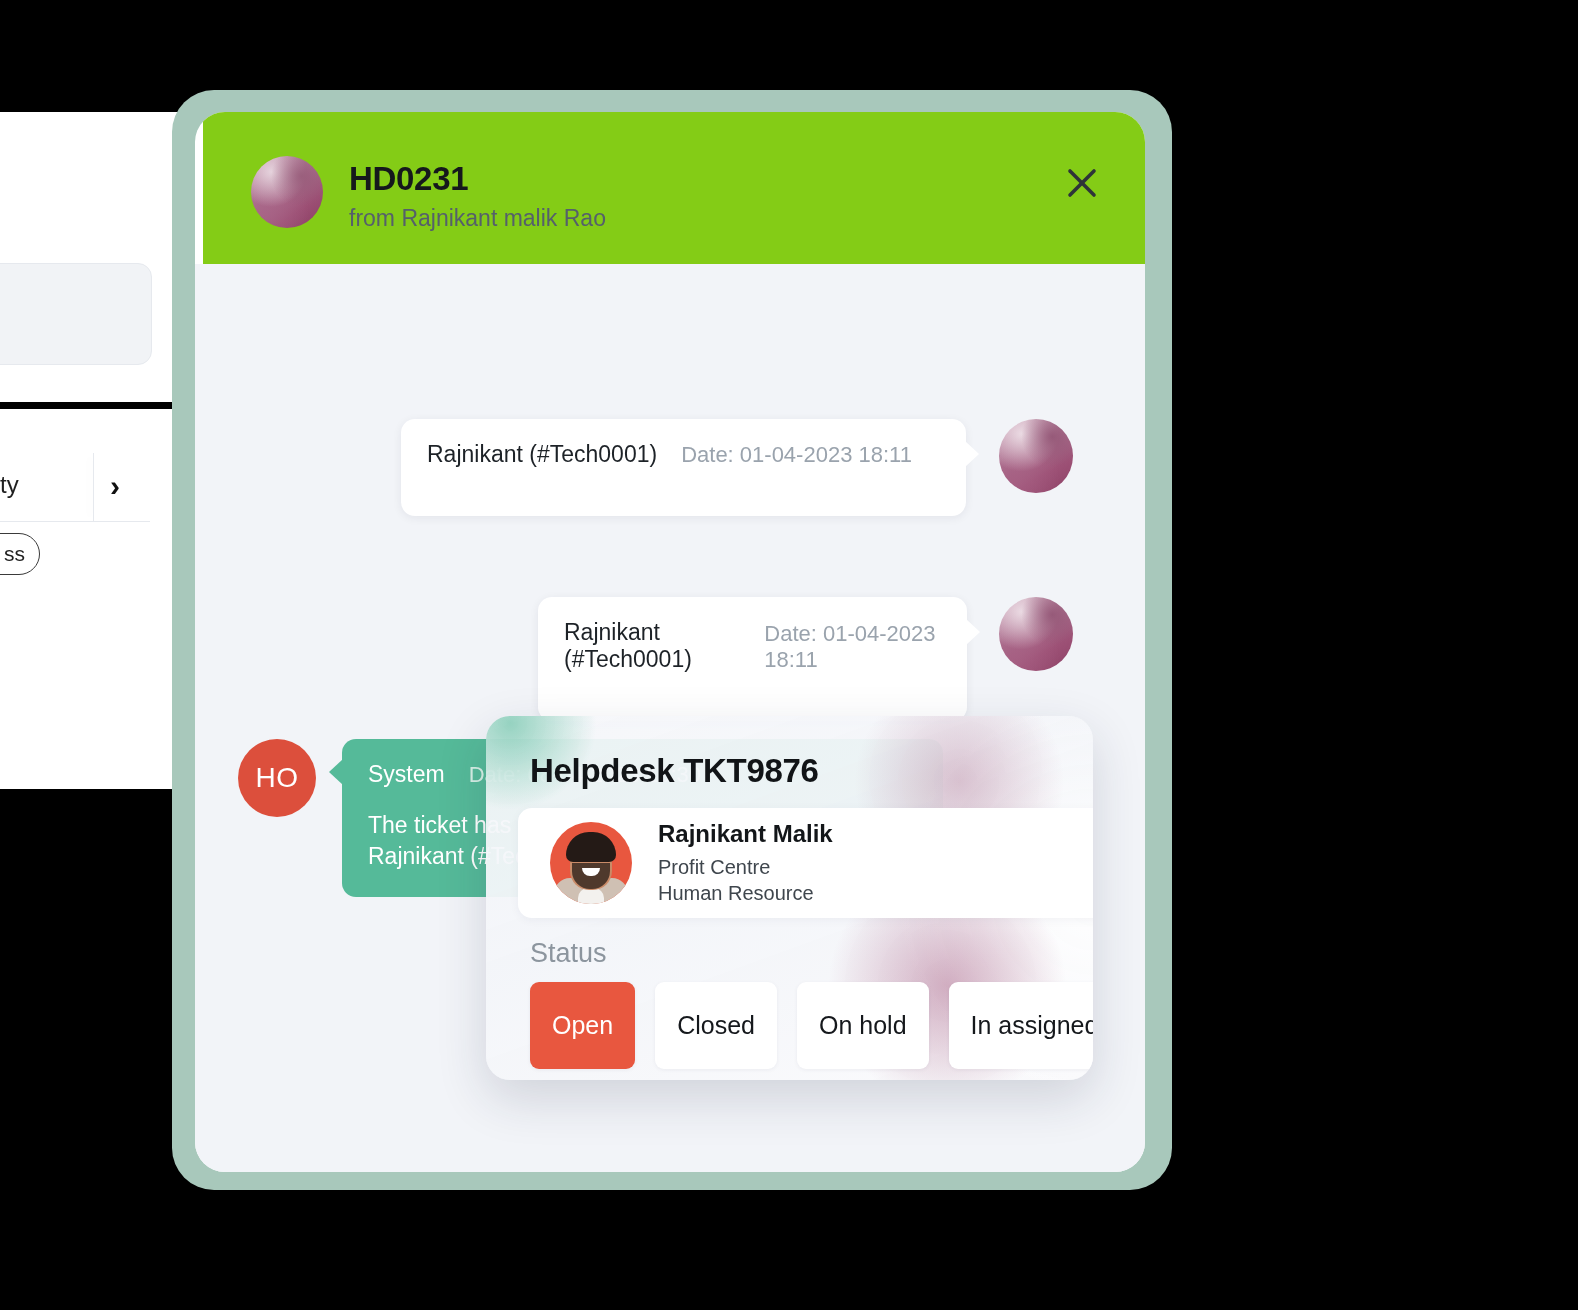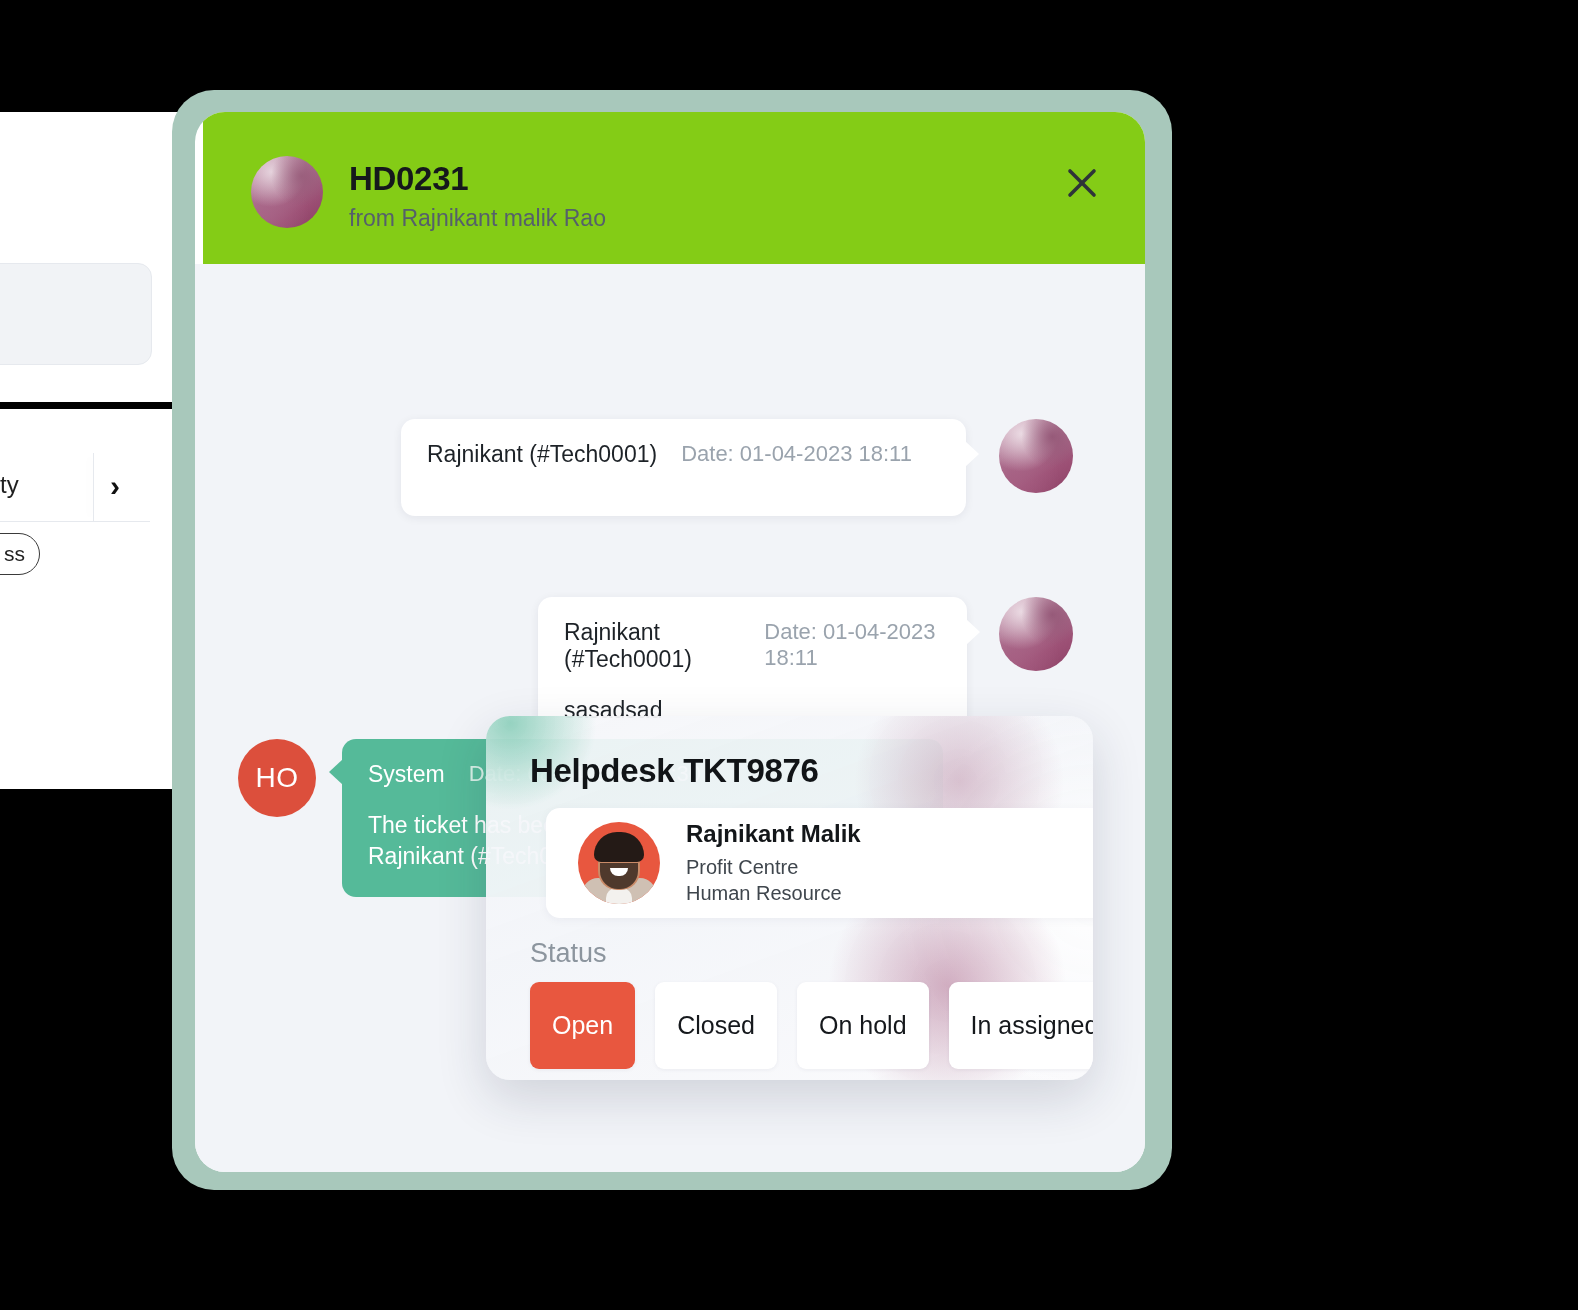--- a/index.html
+++ b/index.html
@@ -223,21 +223,21 @@
     left: -13px;
     top: 20px;
     width: 0; height: 0;
     border-top: 13px solid transparent;
     border-bottom: 13px solid transparent;
     border-right: 14px solid #55ba99;
   }
 
   .b-meta {
     display: flex;
-    align-items: flex-start;
+    align-items: flex-end;
     gap: 24px;
     margin-bottom: 22px;
   }
   .b-author {
     font-size: 23px;
     color: #1d2227;
   }
   .b-date {
     font-size: 22px;
     color: #9aa3ad;
@@ -299,21 +299,21 @@
     position: absolute;
     left: 44px;
     top: 36px;
     font-size: 33px;
     font-weight: 700;
     color: #111417;
     letter-spacing: -0.3px;
   }
   .hd-person-card {
     position: absolute;
-    left: 60px;
+    left: 32px;
     top: 92px;
     width: 654px;
     height: 110px;
     background: #ffffff;
     border-radius: 14px;
     display: flex;
     align-items: center;
     box-shadow: 0 2px 10px rgba(30,40,70,0.05);
   }
   .hd-person-photo {
@@ -474,21 +474,20 @@
       </div>
       <div class="chat-avatar" style="margin-left:33px;"></div>
     </div>
 
     <div class="msg-row" style="left:343px; top:333px; width:535px;">
       <div class="bubble white" style="width:468px;">
         <div class="b-meta">
           <span class="b-author">Rajnikant (#Tech0001)</span>
           <span class="b-date">Date: 01-04-2023 18:11</span>
         </div>
-        <div class="b-text">sasadsad</div>
       </div>
       <div class="chat-avatar" style="margin-left:32px;"></div>
     </div>
 
     <div class="msg-row" style="left:43px; top:475px; width:705px;">
       <div class="ho-avatar">
         <span>HO</span>
       </div>
       <div class="bubble green" style="width:602px; margin-left:26px;">
         <div class="b-meta">

